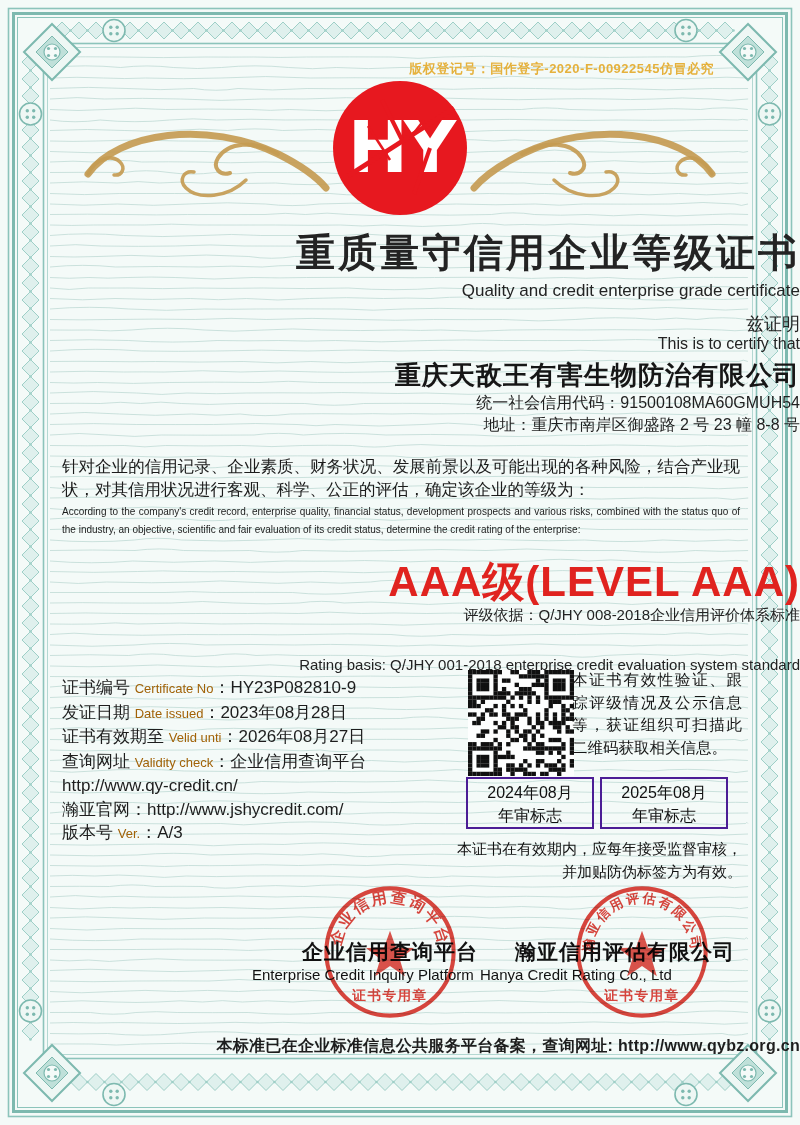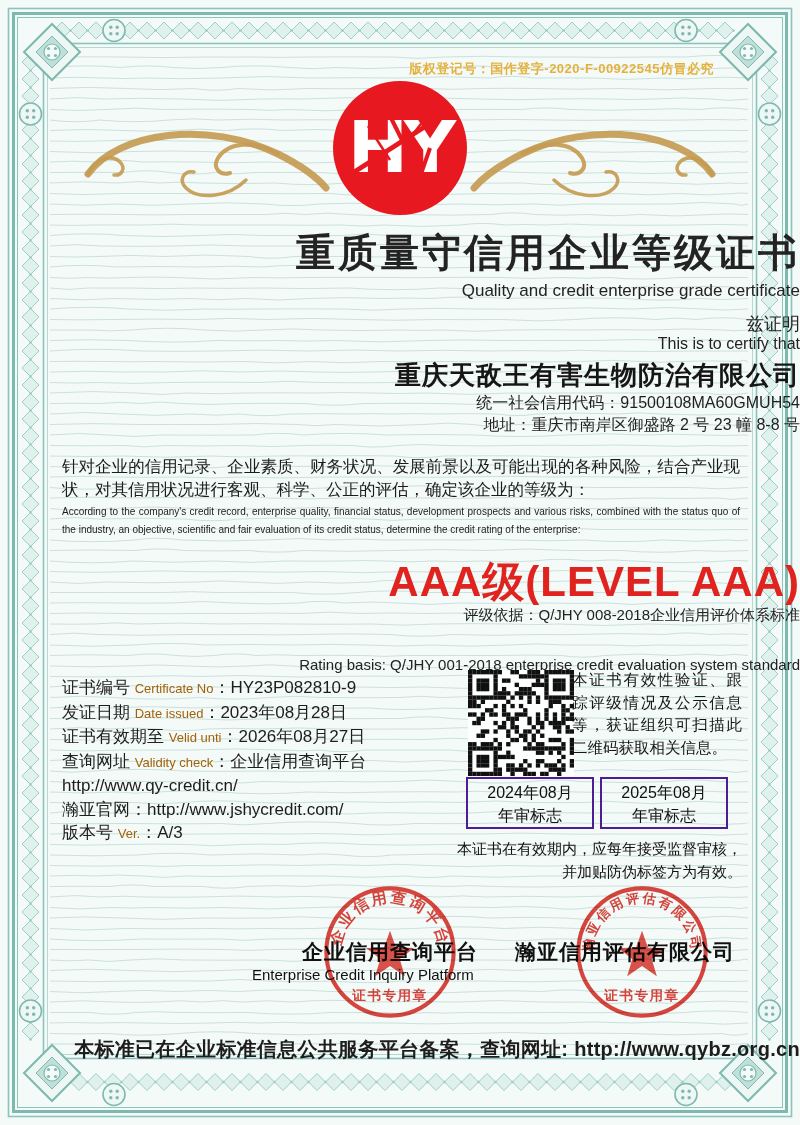--- a/index.html
+++ b/index.html
@@ -29,21 +29,21 @@
   .qr{left:468px;top:670px;width:106px;height:106px;background:#fdfefe;}
   .qrnote{left:572px;top:669px;width:170px;font-size:15.5px;font-weight:500;line-height:22.5px;text-align:justify;color:#161616;}
   .badge{top:777px;width:124px;height:46px;border:2px solid #4c1d95;text-align:center;font-size:16px;font-weight:500;line-height:23px;color:#111;padding-top:2px;background:transparent;}
   .badge1{left:466px;} .badge2{left:600px;}
   .supnote{left:452px;top:837px;width:290px;font-size:15px;font-weight:500;line-height:23px;text-align:right;color:#111;}
   .sig-zh{top:938px;font-size:21px;font-weight:700;color:#111;letter-spacing:1px;white-space:nowrap;text-align:center;}
   .sig-en{top:966px;font-size:15px;font-weight:500;color:#111;white-space:nowrap;text-align:left;}
   .sigL{left:252px;width:276px;} .sigR{left:480px;width:290px;}
   .seal{position:absolute;top:884px;width:136px;height:136px;opacity:.87;mix-blend-mode:multiply;}
   .sealL{left:322px;} .sealR{left:574px;}
-  .footer{top:1036px;font-size:20px;font-weight:600;color:#1d1d1d;letter-spacing:.3px;}
+  .footer{top:1036px;font-size:16px;font-weight:600;color:#1d1d1d;letter-spacing:.3px;}
   .logo{left:332px;top:80px;width:136px;height:136px;}
   .flour{top:118px;width:252px;height:86px;}
   .flourL{left:78px;} .flourR{left:470px;transform:scaleX(-1);}
   .z1{z-index:3;}
 </style>
 </head>
 <body>
 
 <div id="cert">
 
@@ -990,20 +990,21 @@
   </div>
 
   <div class="abs supnote z1">
     <div>本证书在有效期内，应每年接受监督审核，</div>
     <div>并加贴防伪标签方为有效。</div>
   </div>
 
   <div class="abs sigL sig-zh z1">企业信用查询平台</div>
   <div class="abs sigL sig-en z1">Enterprise Credit Inquiry Platform</div>
   <div class="abs sigR sig-zh z1">瀚亚信用评估有限公司</div>
+  <div class="abs sigR sig-en z1">Hanya Credit Rating Co., Ltd</div>
 
   <svg class="seal sealL z1" id="seal0" viewBox="0 0 140 140">
       <circle cx="70" cy="70" r="65.5" fill="none" stroke="#dc2a21" stroke-width="4.2"></circle>
       <defs>
         <path id="arc0" d="M20.1 80.6 A51 51 0 1 1 119.9 80.6" fill="none"></path>
       </defs>
       <text font-size="16" font-weight="bold" fill="#dc2a21" letter-spacing="2.5"><textPath href="#arc0" startOffset="50%" text-anchor="middle">企业信用查询平台</textPath></text>
       <path d="M70.0 48.0 L63.8 65.5 L45.3 66.0 L60.0 77.2 L54.7 95.0 L70.0 84.5 L85.3 95.0 L80.0 77.2 L94.7 66.0 L76.2 65.5 Z" fill="#dc2a21" opacity="0.93"></path>
       <text x="70" y="119" text-anchor="middle" font-size="14" font-weight="bold" fill="#dc2a21" letter-spacing="1.5">证书专用章</text>
     </svg>

